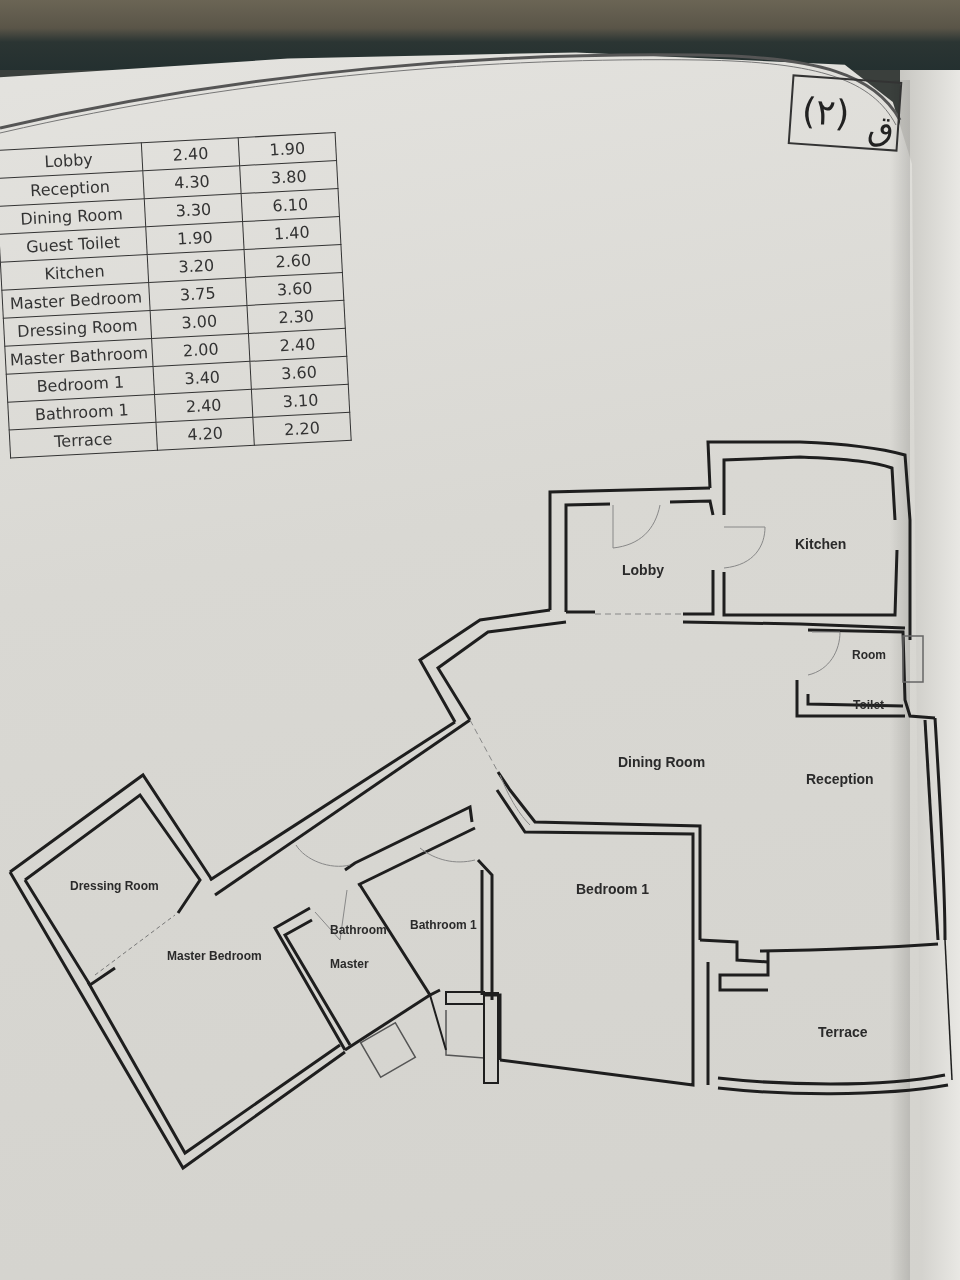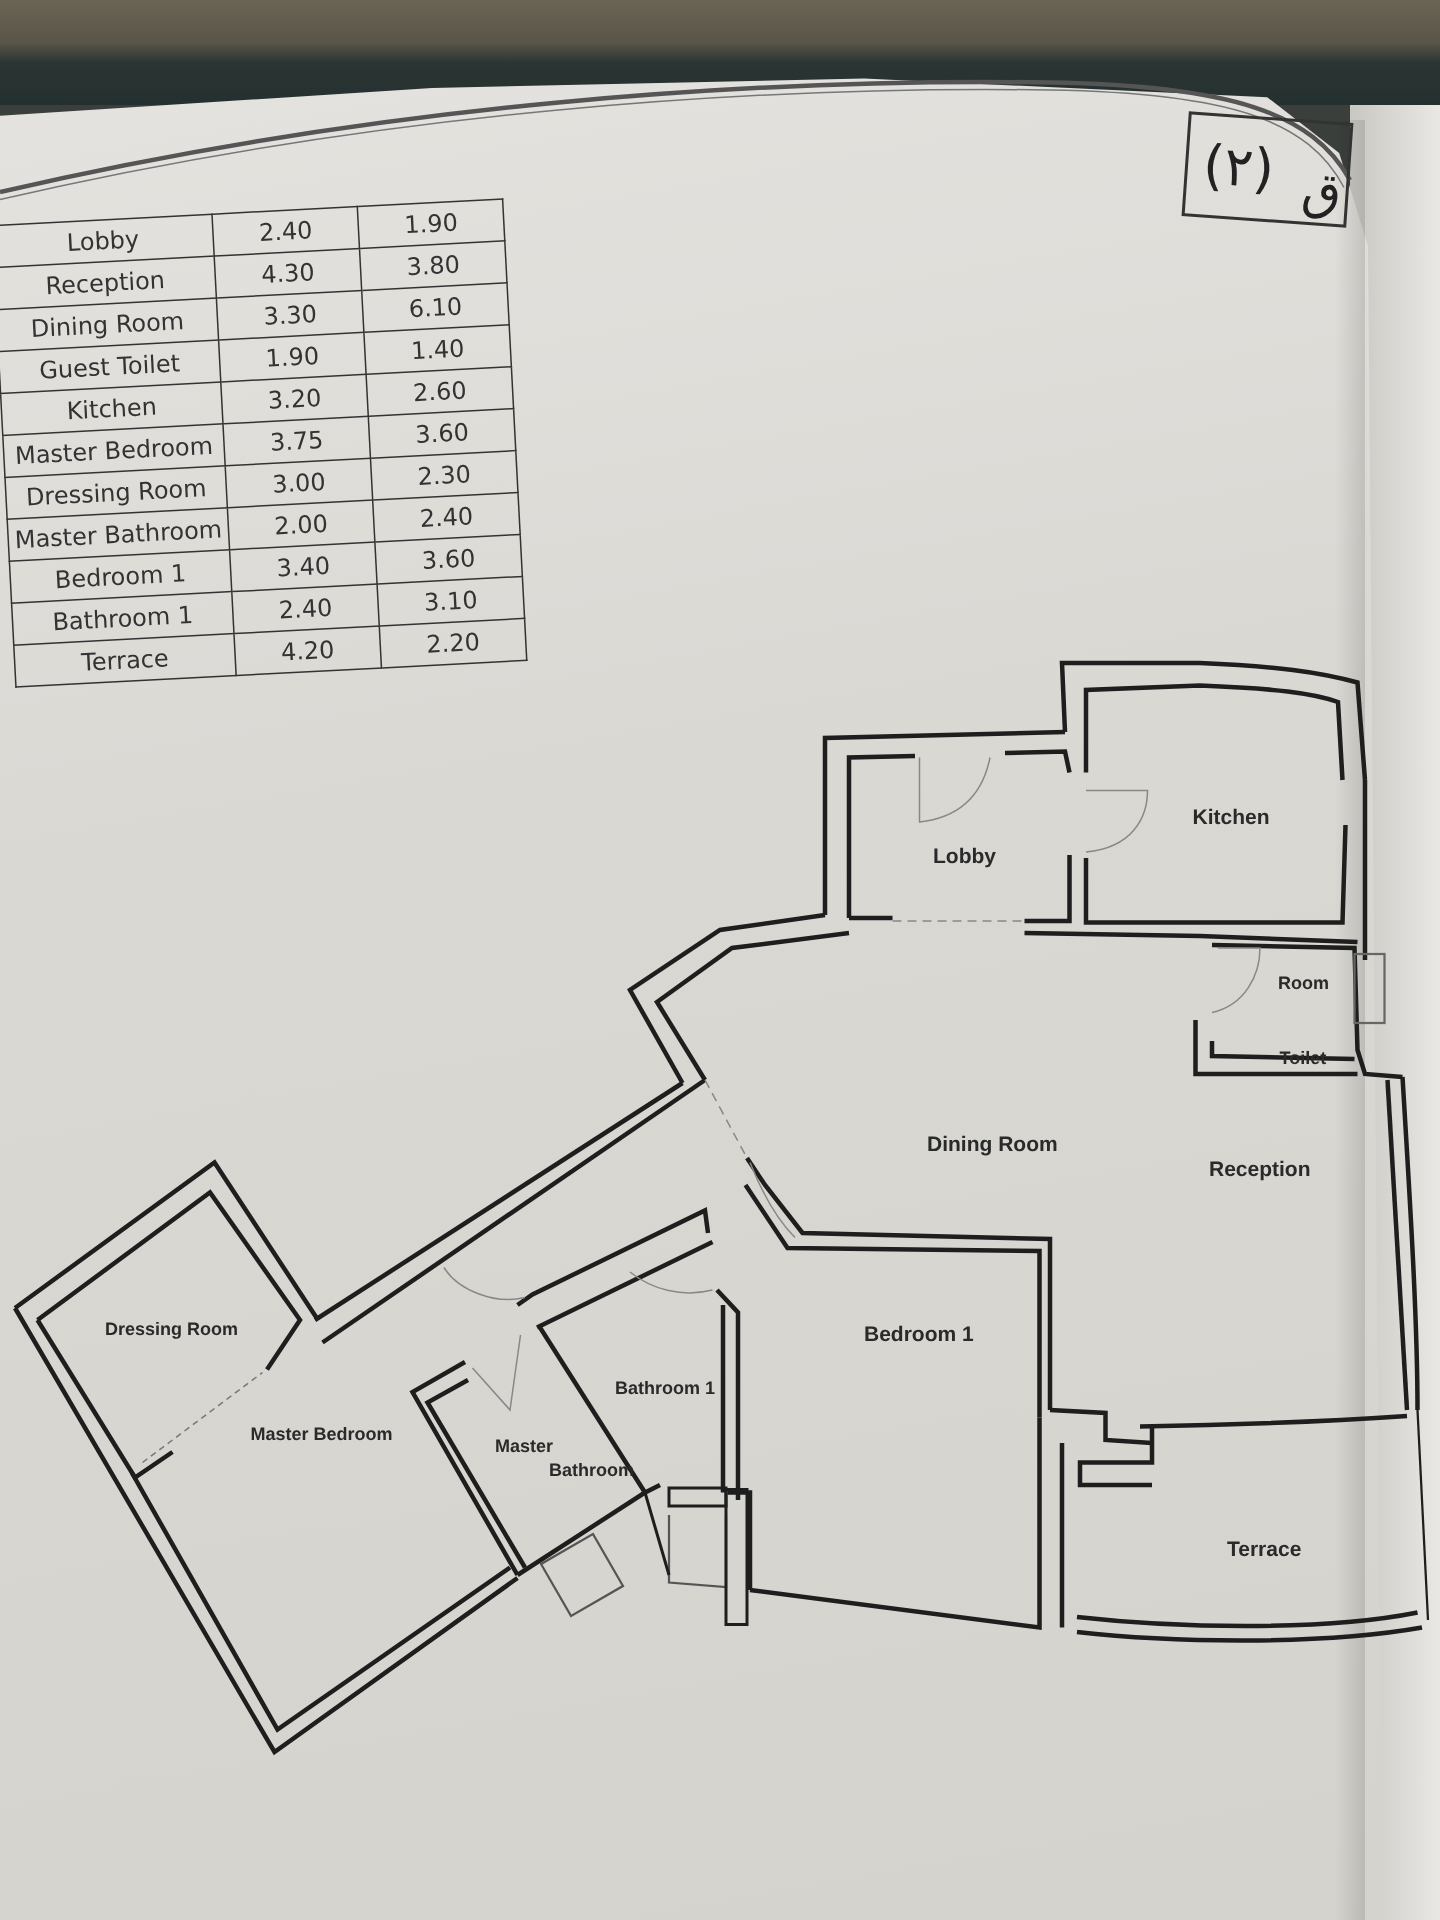--- a/index.html
+++ b/index.html
@@ -233,14 +233,14 @@
 <div class="room-label" style="left:795px;top:537px;">Kitchen</div>
 <div class="room-label small" style="left:852px;top:649px;">Room</div>
 <div class="room-label small" style="left:853px;top:699px;">Toilet</div>
 <div class="room-label" style="left:618px;top:755px;">Dining Room</div>
 <div class="room-label" style="left:806px;top:772px;">Reception</div>
 <div class="room-label" style="left:576px;top:882px;">Bedroom 1</div>
 <div class="room-label small" style="left:410px;top:919px;">Bathroom 1</div>
 <div class="room-label small" style="left:70px;top:880px;">Dressing Room</div>
 <div class="room-label small" style="left:167px;top:950px;">Master Bedroom</div>
 <div class="room-label small" style="left:330px;top:958px;">Master</div>
-<div class="room-label small" style="left:330px;top:974px;margin-left:36px;">Bathroom</div>
+<div class="room-label small" style="left:330px;top:924px;">Bathroom</div>
 <div class="room-label" style="left:818px;top:1025px;">Terrace</div>
 
 </body></html>

